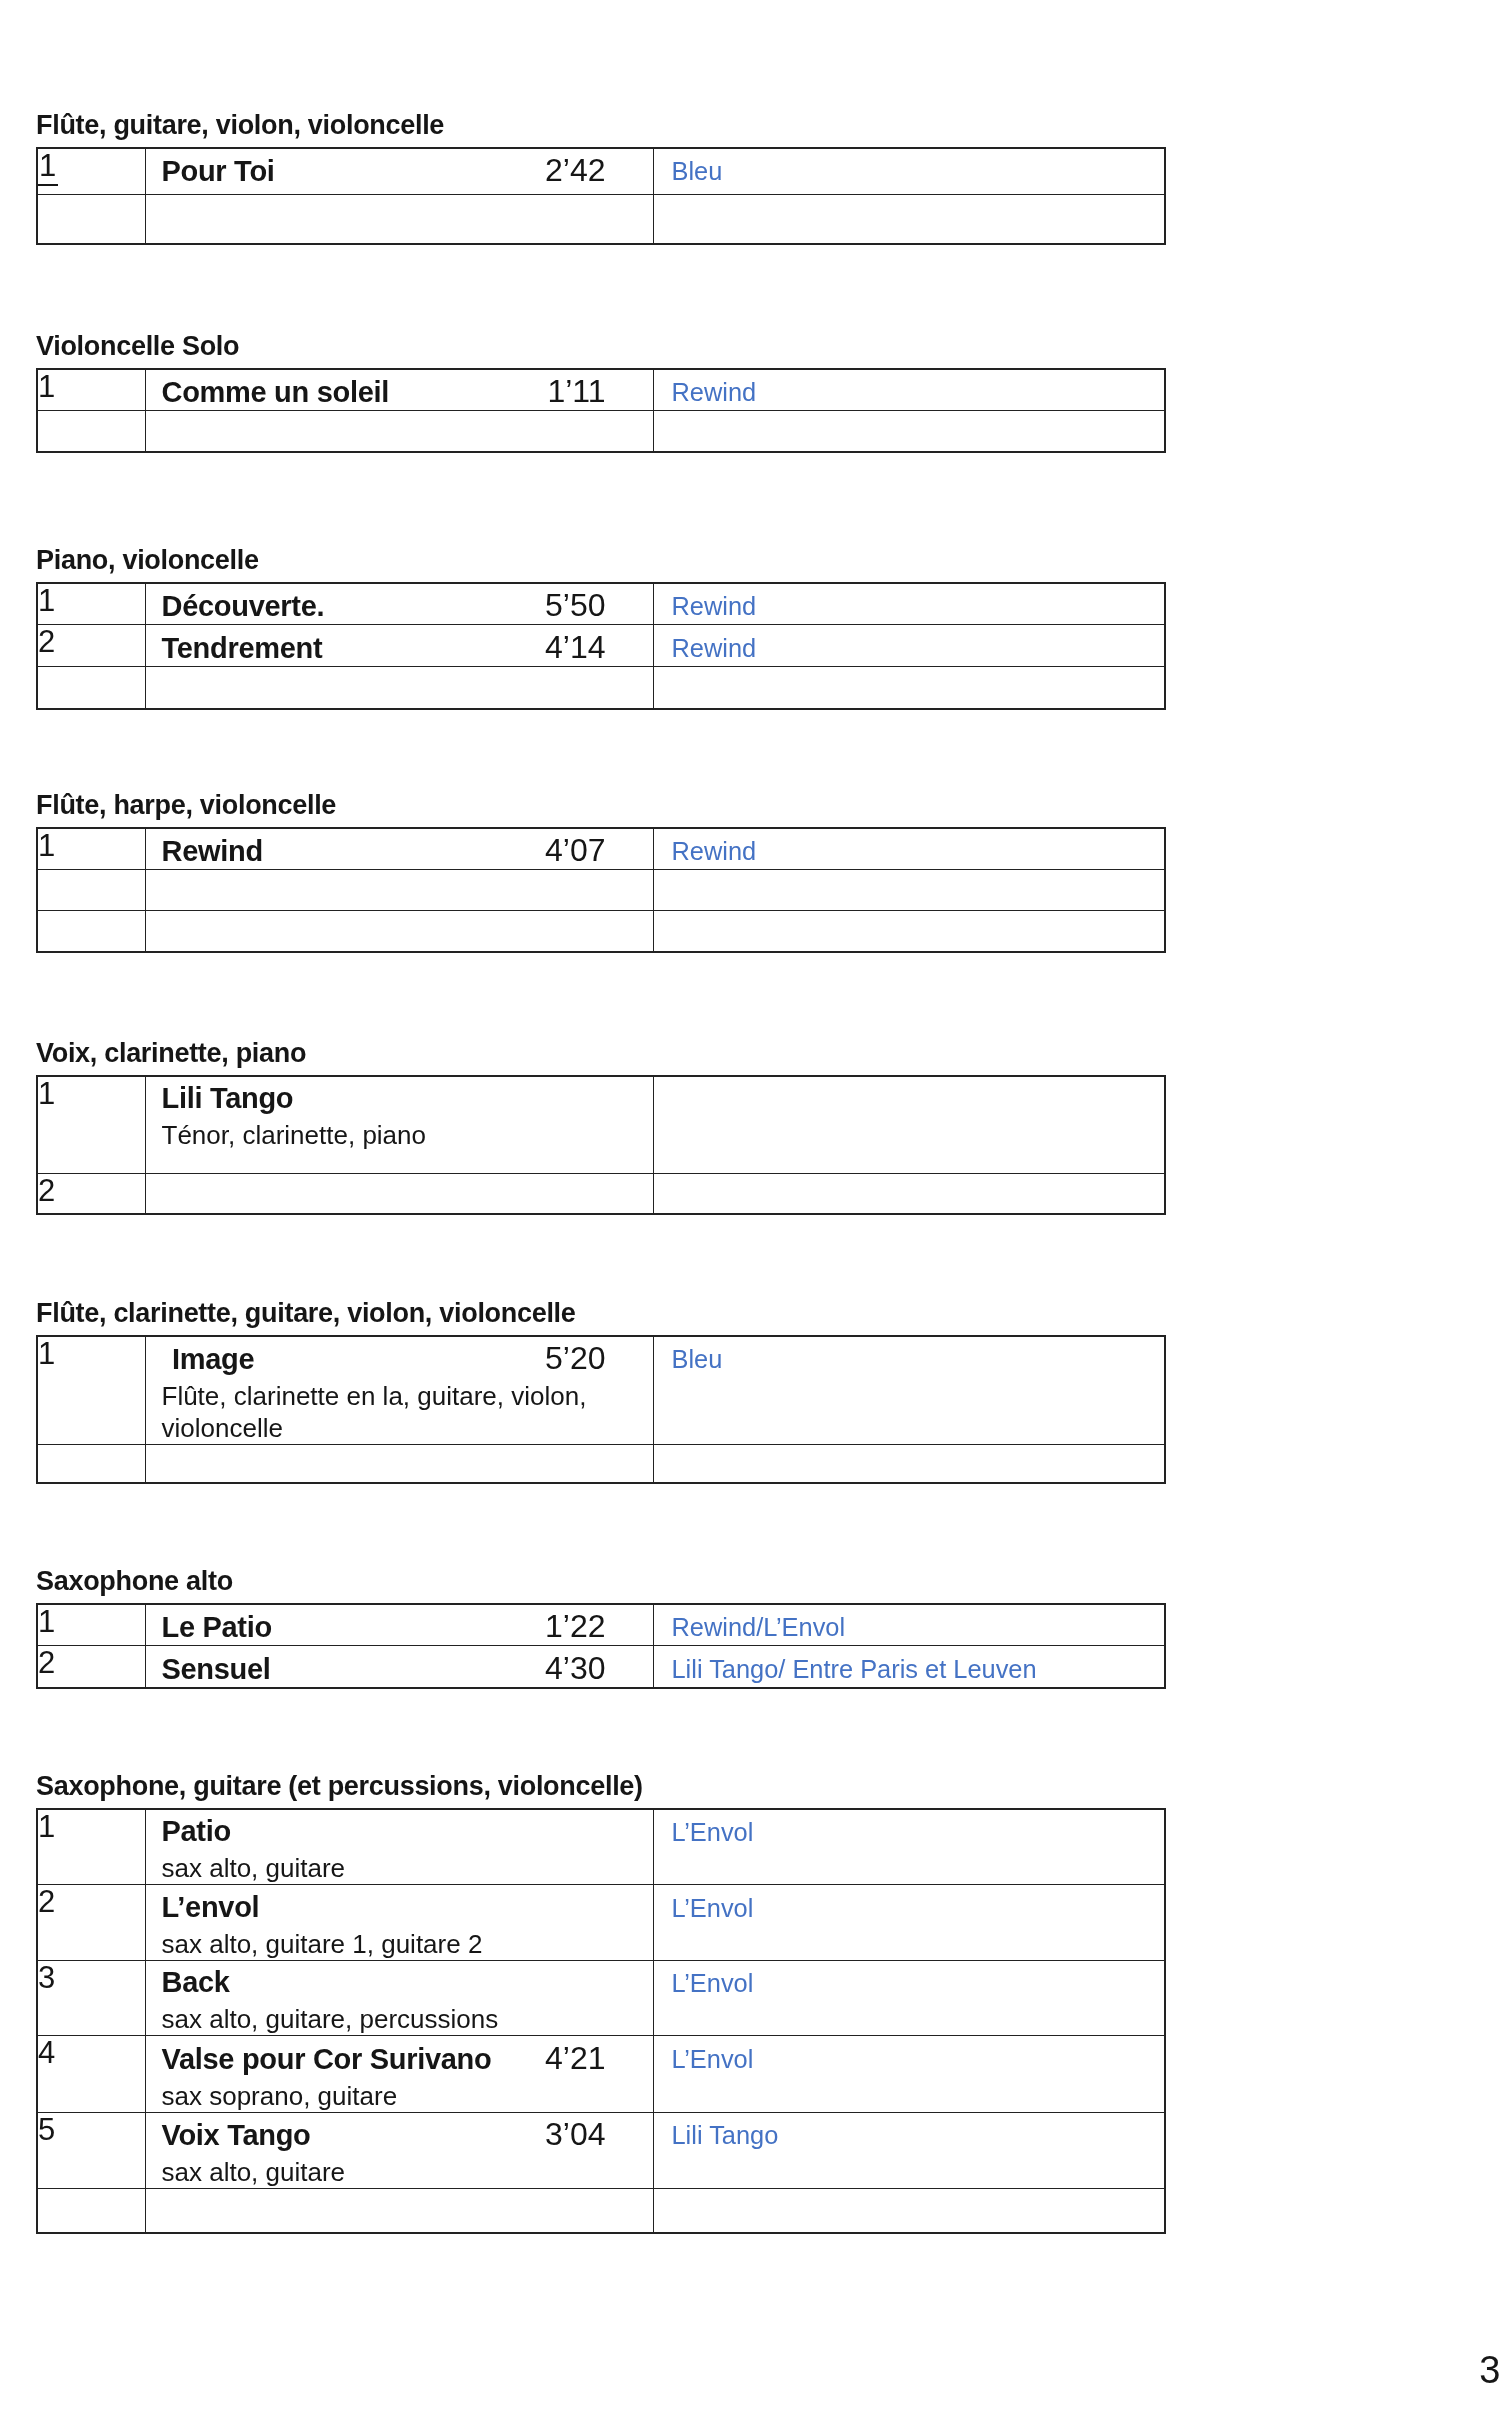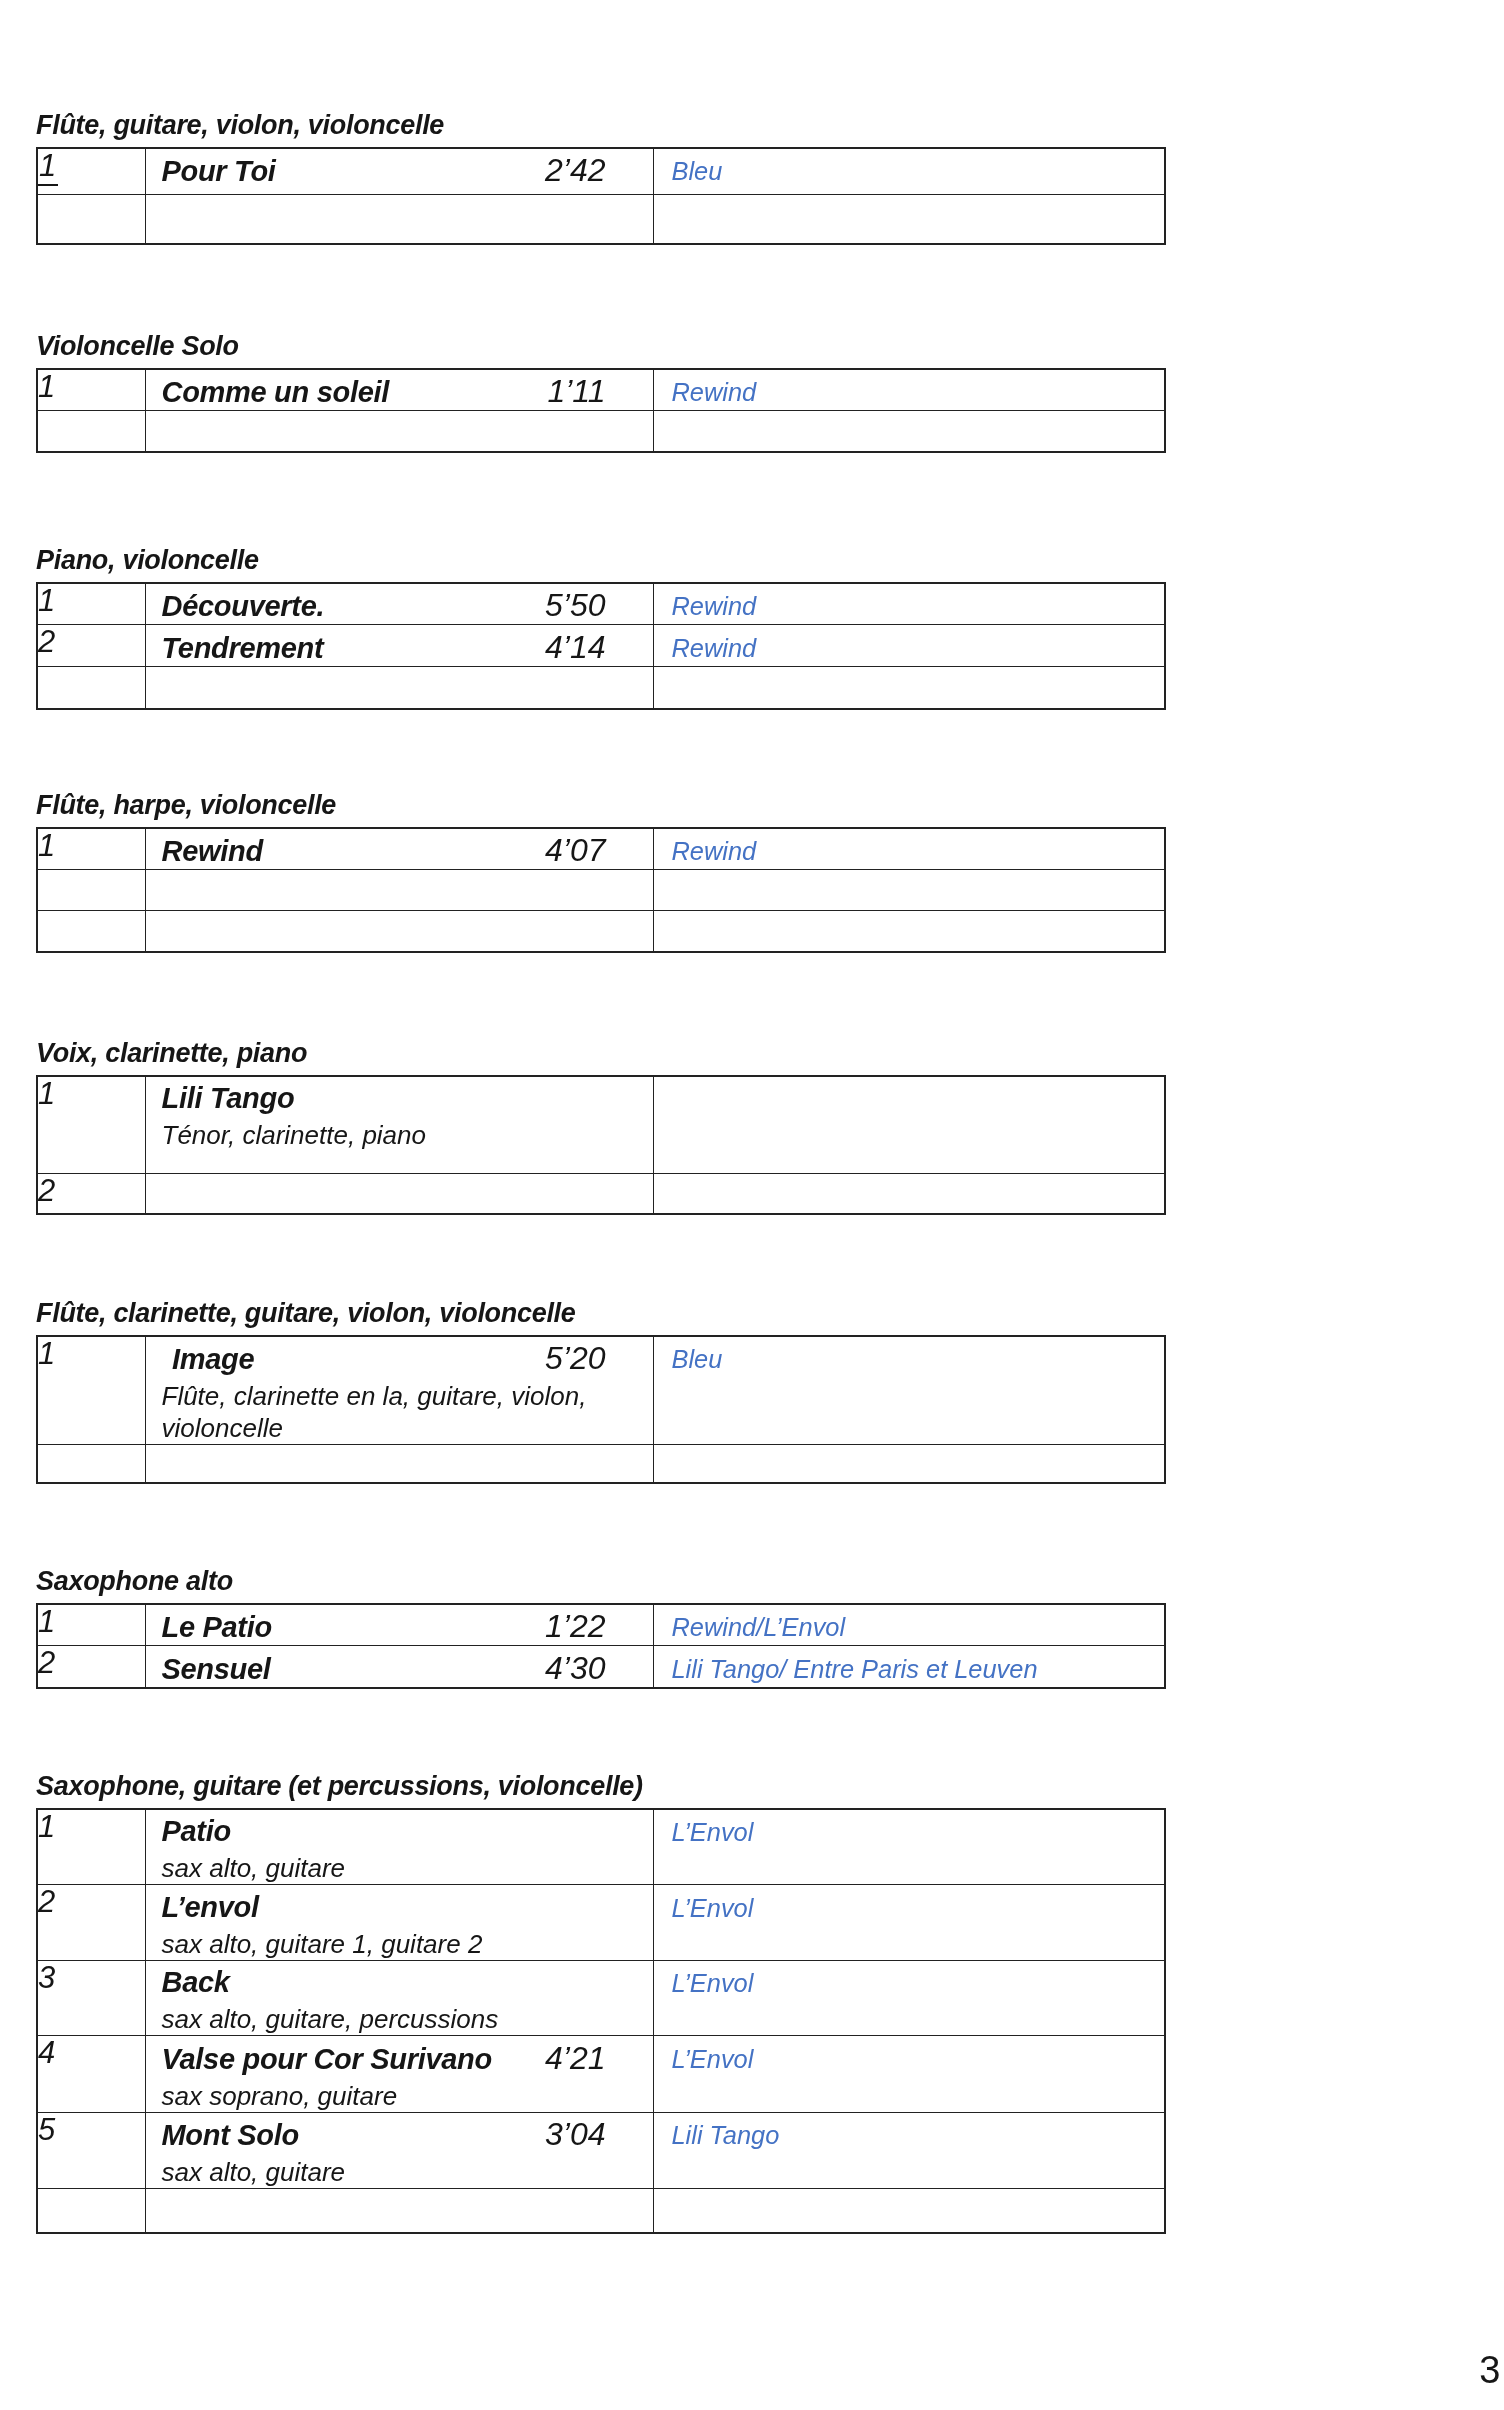--- a/index.html
+++ b/index.html
@@ -4,21 +4,21 @@
 <style>
   html,body{margin:0;padding:0;background:#ffffff;}
   .page{
     position:relative;
     width:1505px;height:2411px;
     background:#ffffff;
     font-family:"Liberation Sans","DejaVu Sans",sans-serif;
     color:#161616;
     overflow:hidden;
   }
-  .section{position:absolute;left:36px;width:1128px;font-style:italic;}
+  .section{position:absolute;left:36px;width:1128px;}
   .heading{
     font-size:27px;font-weight:bold;line-height:36px;
     letter-spacing:-0.3px;margin:0 0 3.8px 0;color:#161616;
   }
   table.tracks{
     border-collapse:collapse;table-layout:fixed;
     width:1128px;border:2.8px solid #222;
   }
   table.tracks td{
     border:1.9px solid #222;
@@ -355,21 +355,21 @@
           <div class="sub">sax soprano, guitare</div>
         </td>
         <td class="notecell">
               <span class="note">L’Envol</span>
             </td>
       </tr>
       <tr style="height:73px">
         <td class="num">5</td>
         <td>
           <div class="titleline">
-            <span class="title">Mont Solo</span>
+            <span class="title">Voix Tango</span>
             <span class="dur">3’04</span>
           </div>
           <div class="sub">sax alto, guitare</div>
         </td>
         <td class="notecell">
               <span class="note">Lili Tango</span>
             </td>
       </tr>
       <tr style="height:44px">
         <td class="num"></td>

